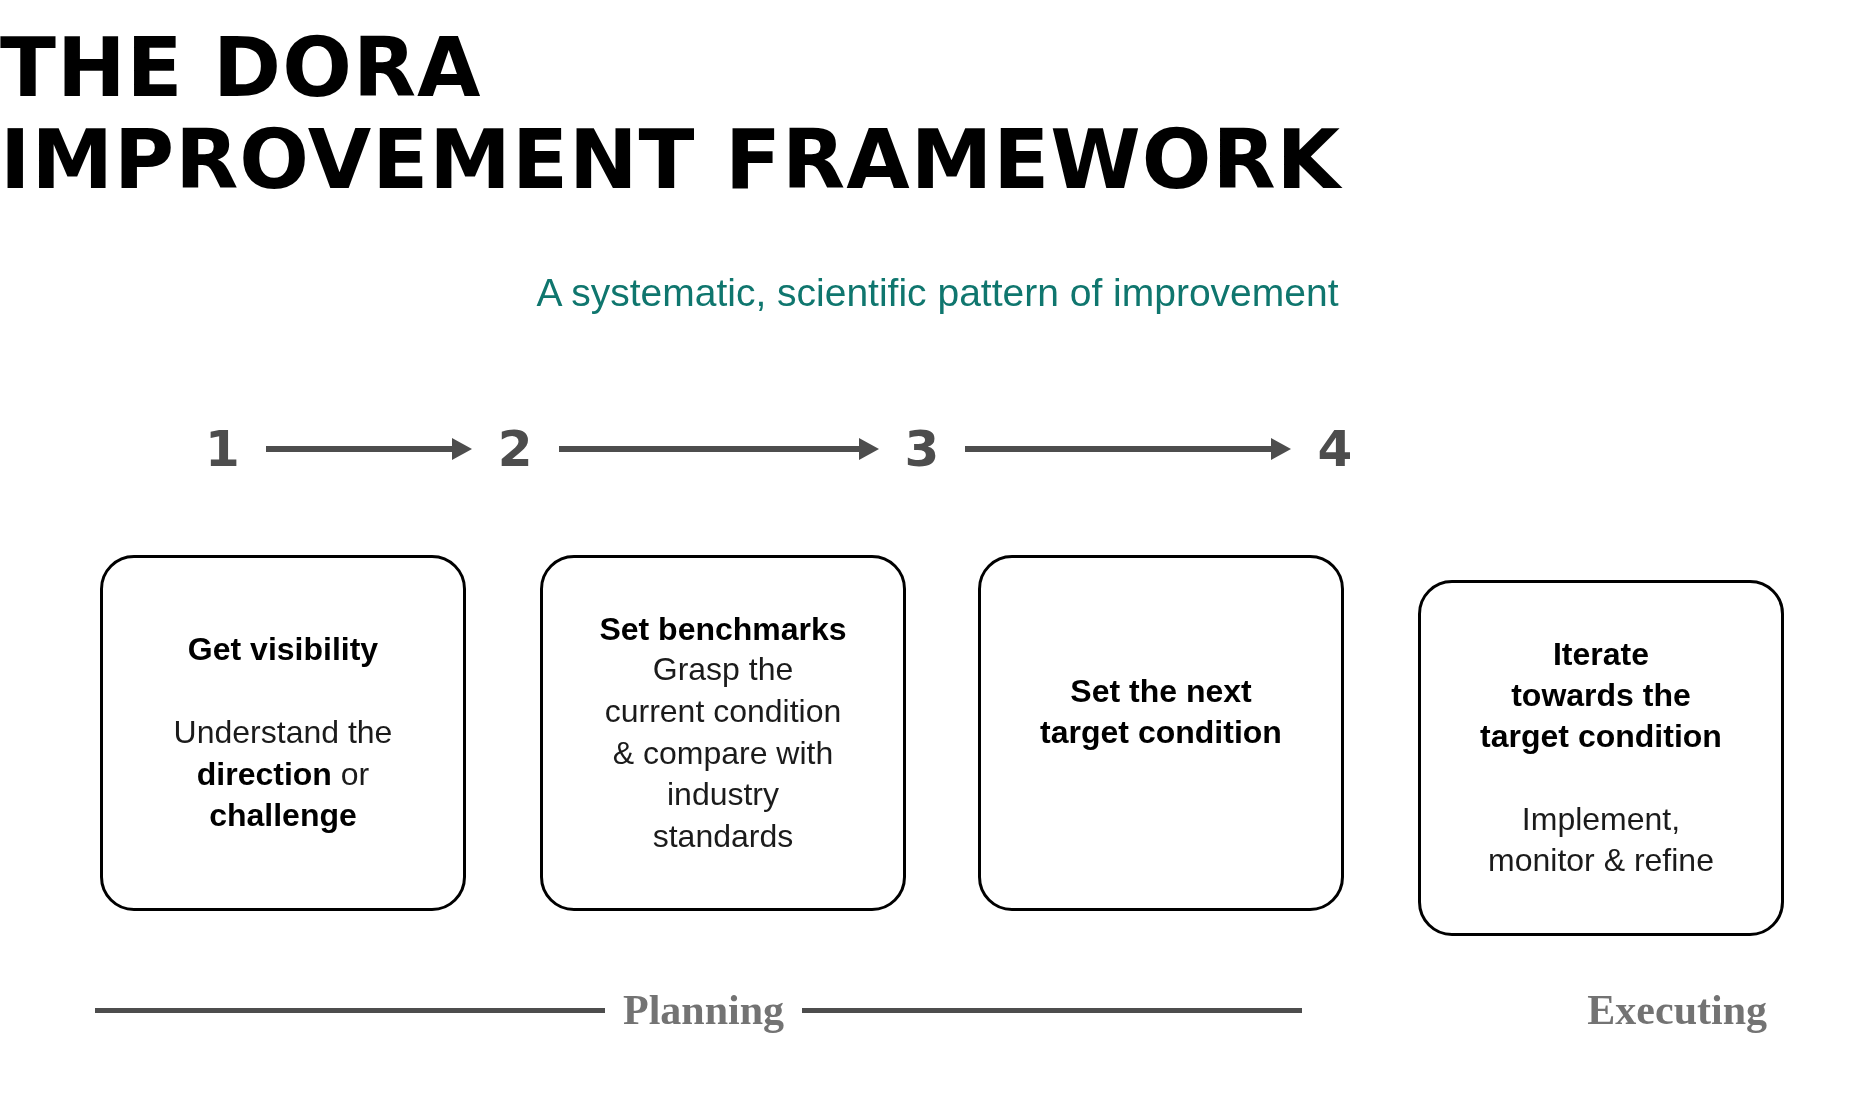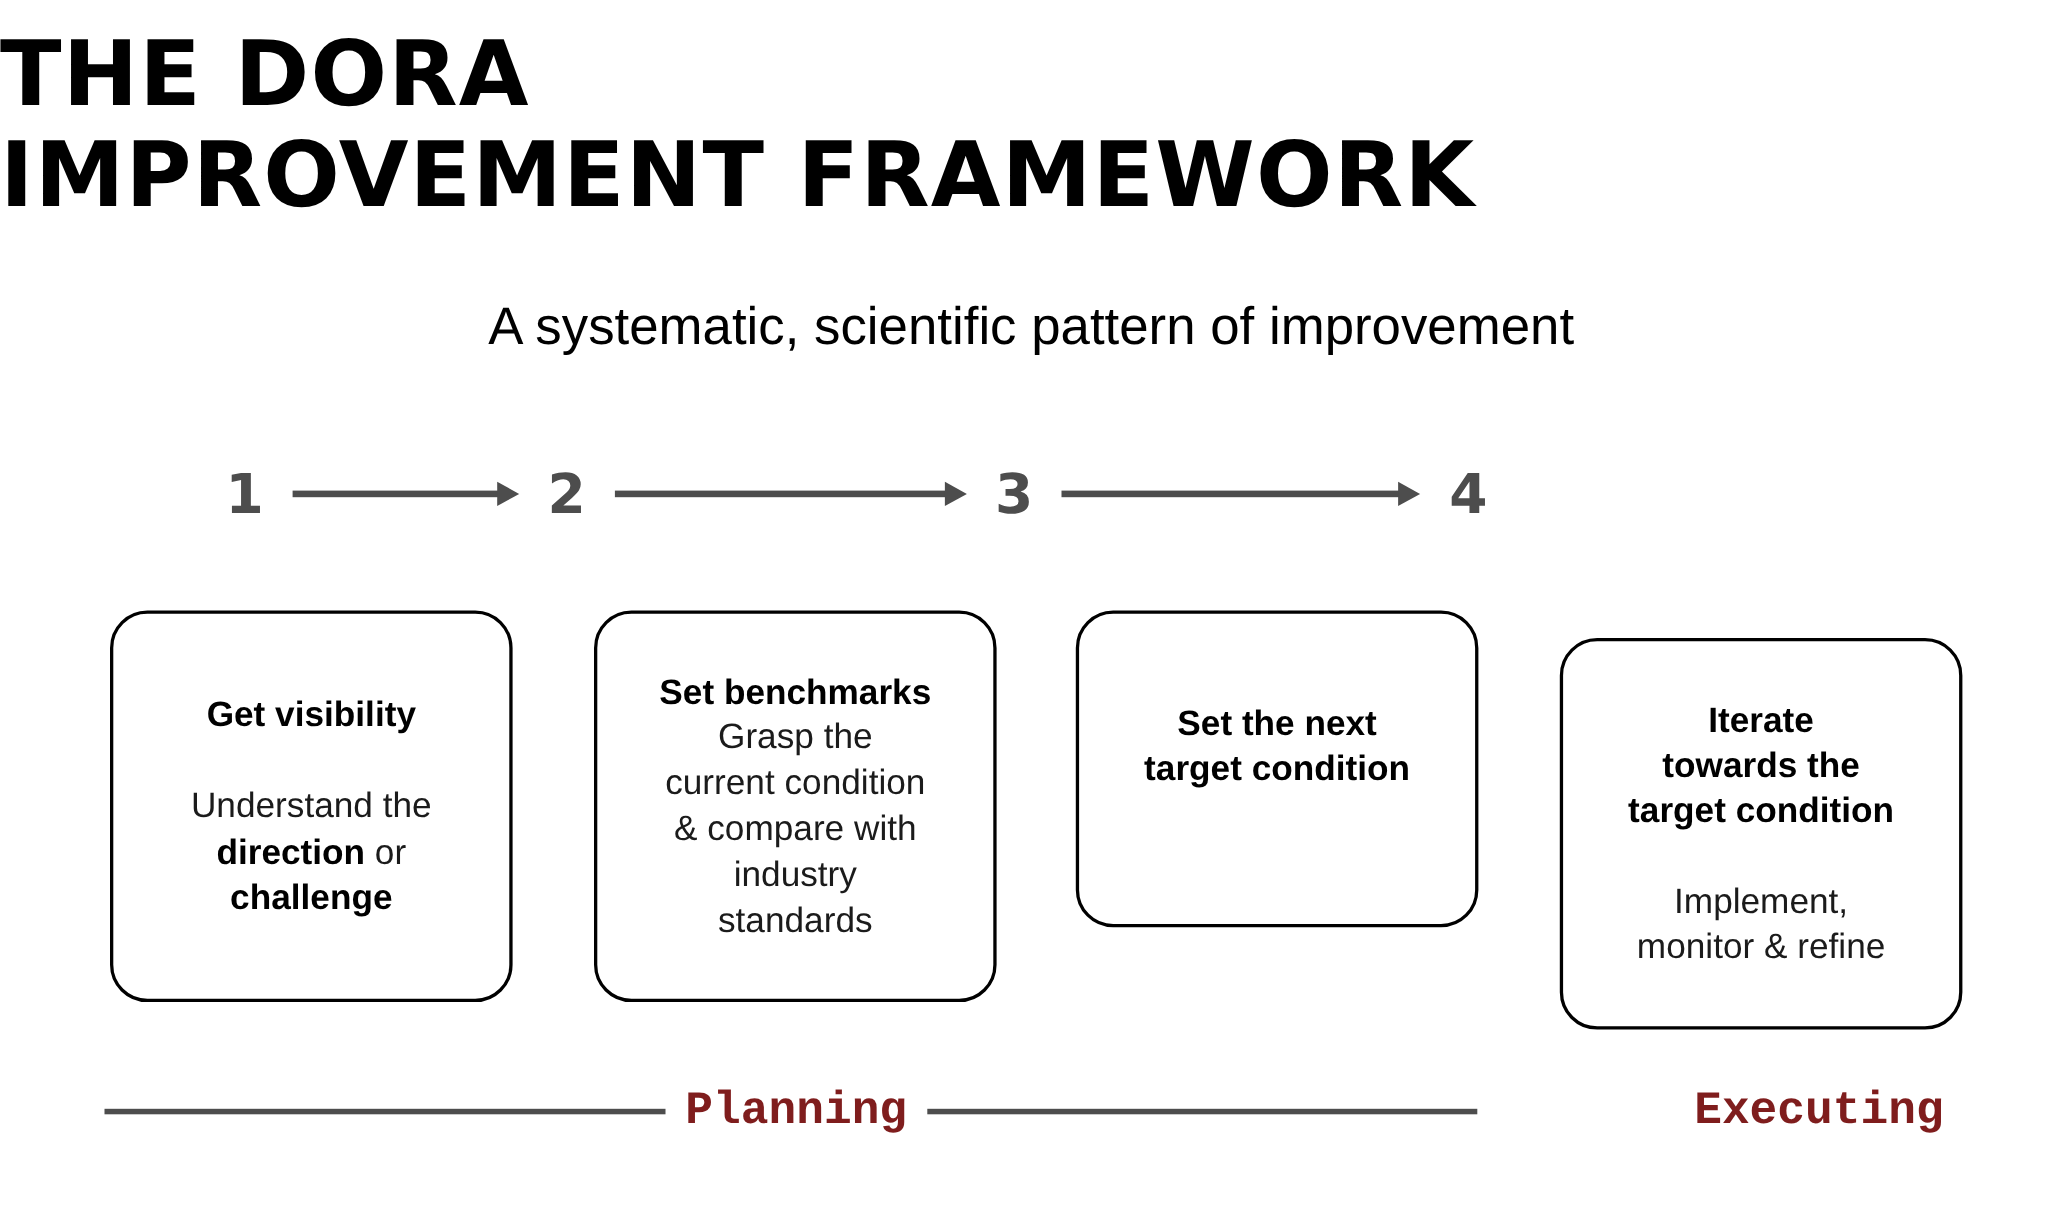--- a/index.html
+++ b/index.html
@@ -34,23 +34,23 @@
 
   
   .subtitle {
     position: absolute;
     left: 0;
     top: 272px;
     width: 1875px;
     text-align: center;
     font-family: "Liberation Sans", sans-serif;
     font-weight: 400;
-    font-size: 48px;
+    font-size: 39px;
     line-height: 1.1;
-    color: #000000;
+    color: #0f766e;
   }
 
   
   .steps-row {
     position: absolute;
     left: 205px;
     top: 418px;
     width: 1440px;
     height: 62px;
     display: flex;
@@ -114,21 +114,21 @@
     display: flex;
     flex-direction: column;
     justify-content: center;
     align-items: center;
     text-align: center;
     padding: 14px 16px;
     pointer-events: auto;
   }
   .card-1 { left: 100px;  top: 555px; width: 366px; height: 356px; }
   .card-2 { left: 540px;  top: 555px; width: 366px; height: 356px; }
-  .card-3 { left: 978px;  top: 555px; width: 366px; height: 288px; }
+  .card-3 { left: 978px;  top: 555px; width: 366px; height: 356px; }
   .card-4 { left: 1418px; top: 555px; width: 366px; height: 356px; margin-top: 25px; }
 
   .card-heading {
     font-family: "Liberation Sans", sans-serif;
     font-weight: 700;
     font-size: 32px;
     line-height: 1.28;
     color: #000000;
     white-space: pre-line;
   }
@@ -156,25 +156,25 @@
     align-items: center;
   }
   .phase-line {
     height: 5px;
     background: #4d4d4d;
     flex: 0 0 auto;
   }
   .line-a { width: 510px; }
   .line-b { width: 500px; }
   .phase-label {
-    font-family: Liberation Mono, monospace;
+    font-family: Liberation Serif, serif;
     font-weight: 700;
     font-size: 42px;
     line-height: 1;
-    color: #7f1d1d;
+    color: #737373;
     flex: 0 0 auto;
     padding: 0 18px;
     white-space: nowrap;
   }
   .phase-gap { flex: 1 1 auto; }
 </style>
 </head>
 <body>
 
 <div class="title">THE DORA

